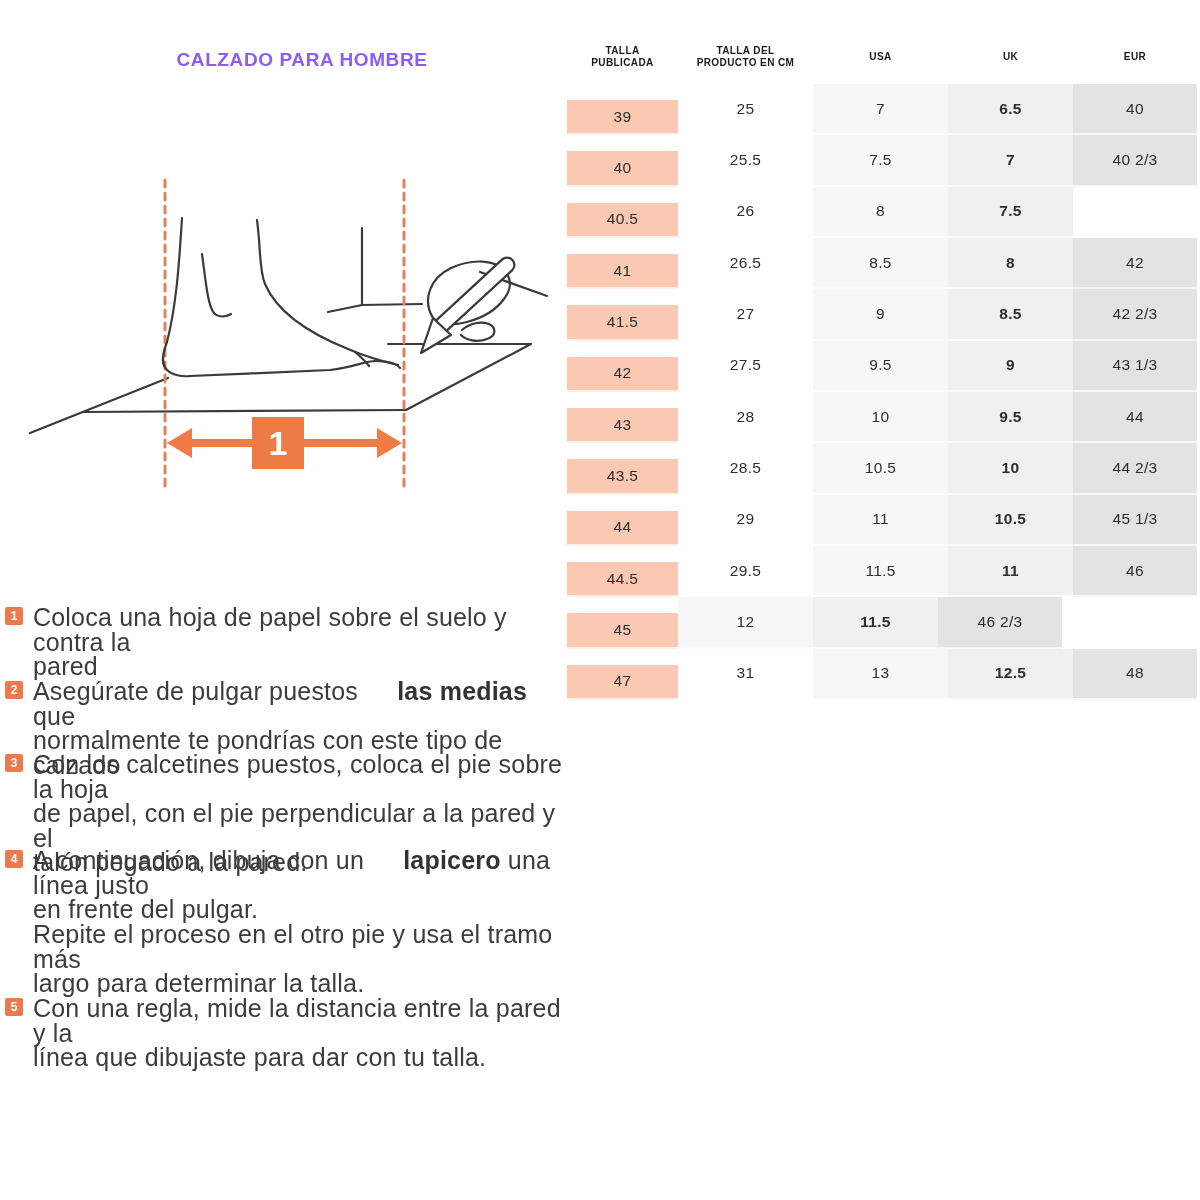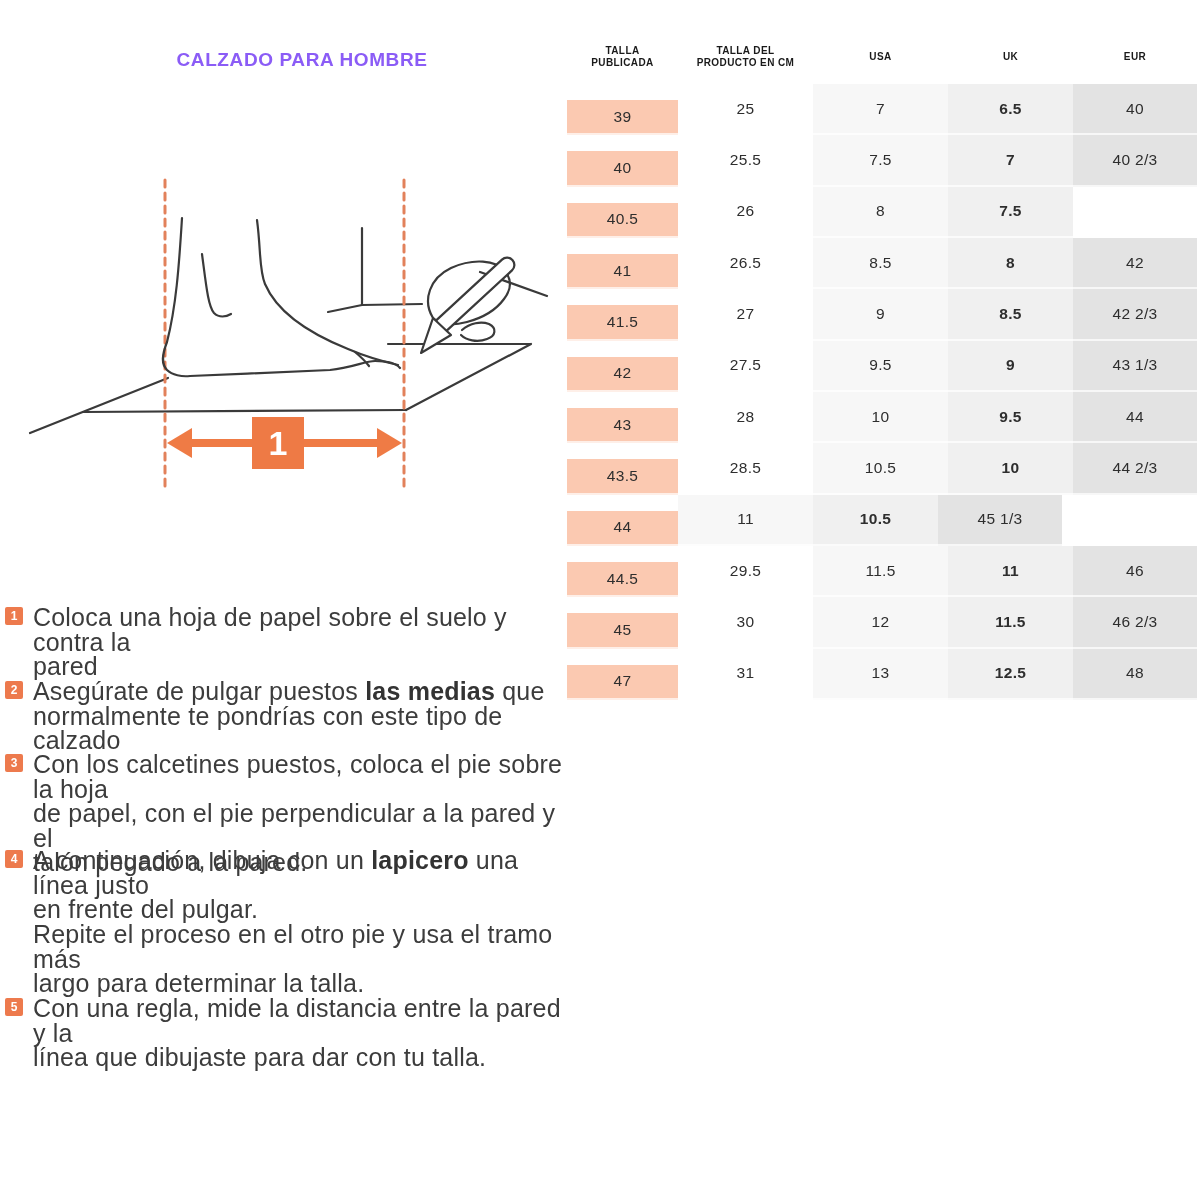--- a/index.html
+++ b/index.html
@@ -12,21 +12,21 @@
            font-size:19px; font-weight:800; letter-spacing:.6px; color:#8b5cf6; }
 
   .diagram { position:absolute; left:10px; top:172px; width:550px; height:345px; }
 
   .instr { position:absolute; left:0; width:575px; }
   .badge { position:absolute; left:5px; top:2px; width:18px; height:18px;
            background:#ed7a4d; border-radius:2px; color:#fff; font-size:12px;
            font-weight:700; display:flex; align-items:center; justify-content:center; }
   .instr-text { margin-left:33px; width:540px; font-size:25px; line-height:24.5px;
                 color:#3c3c3c; letter-spacing:.2px; white-space:pre-line; }
-  .instr-text b { font-weight:700; color:#333; }
+  .instr-text b { font-weight:700; color:#333;margin-left:32px; }
 
   
   .size-table { position:absolute; left:567px; top:30px; width:708px; }
   .thead { display:flex; height:54px; }
   .thcell { display:flex; align-items:center; justify-content:center; text-align:center;
             font-size:10px; font-weight:700; letter-spacing:.4px; line-height:12px;
             color:#1a1a1a; }
   .thcell span { display:inline-block; }
   .c0 { width:111px; } .c1 { width:135px; } .c2 { width:135px; }
   .c3 { width:125px; } .c4 { width:124px; }
@@ -198,34 +198,34 @@
         </div>
         <div class="trow">
           <div class="tcell c0">43.5</div>
           <div class="tcell c1">28.5</div>
           <div class="tcell c2">10.5</div>
           <div class="tcell c3">10</div>
           <div class="tcell c4">44 2/3</div>
         </div>
         <div class="trow">
           <div class="tcell c0">44</div>
+          <div class="tcell c1">29</div>
           <div class="tcell c2">11</div>
           <div class="tcell c3">10.5</div>
           <div class="tcell c4">45 1/3</div>
         </div>
         <div class="trow">
           <div class="tcell c0">44.5</div>
           <div class="tcell c1">29.5</div>
           <div class="tcell c2">11.5</div>
           <div class="tcell c3">11</div>
           <div class="tcell c4">46</div>
         </div>
         <div class="trow">
           <div class="tcell c0">45</div>
-          <div class="tcell c1">30</div>
           <div class="tcell c2">12</div>
           <div class="tcell c3">11.5</div>
           <div class="tcell c4">46 2/3</div>
         </div>
         <div class="trow">
           <div class="tcell c0">47</div>
           <div class="tcell c1">31</div>
           <div class="tcell c2">13</div>
           <div class="tcell c3">12.5</div>
           <div class="tcell c4">48</div>

